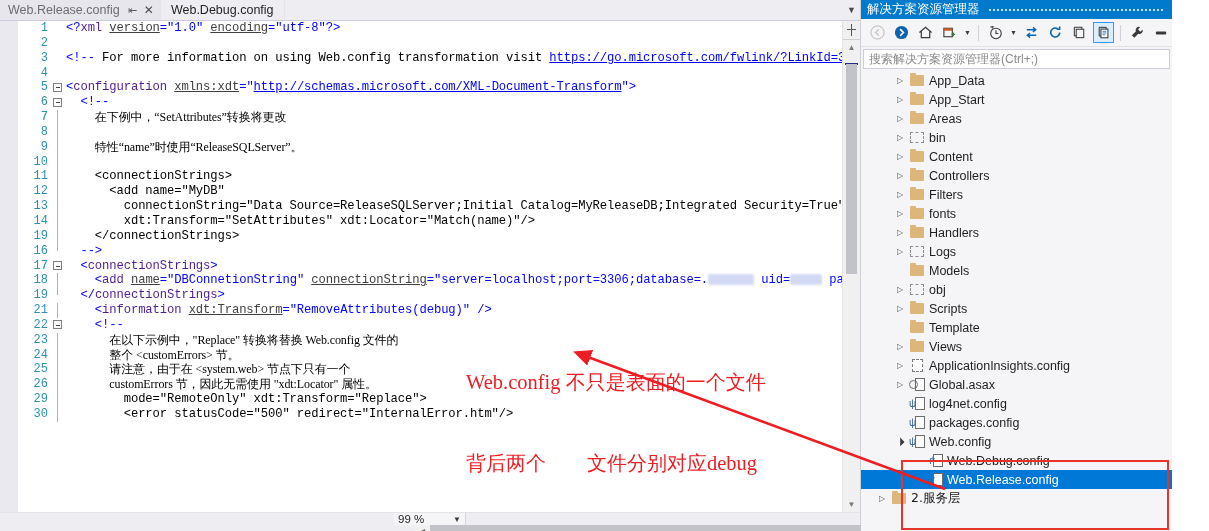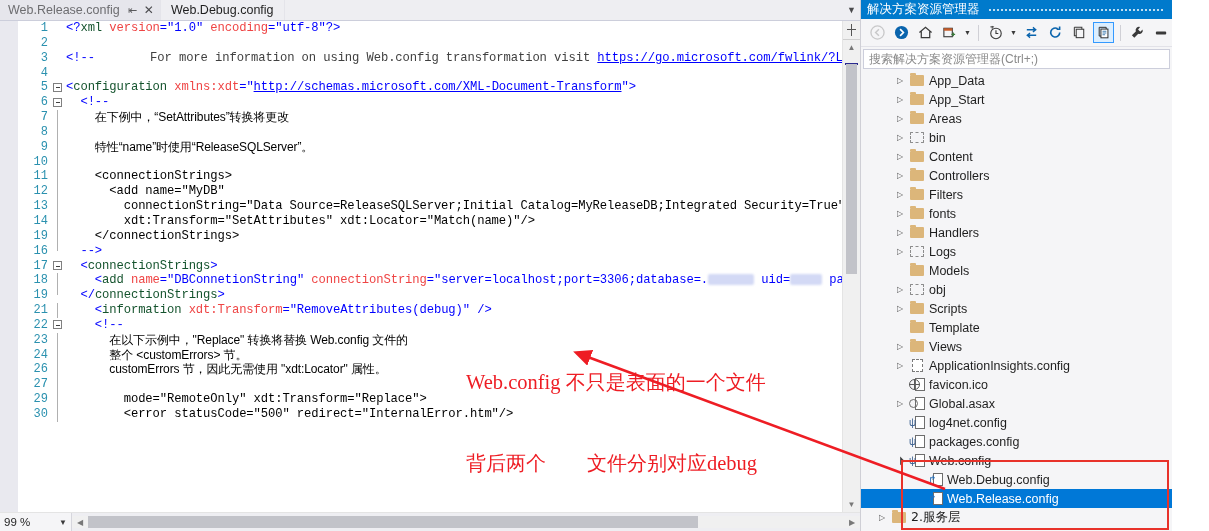--- a/index.html
+++ b/index.html
@@ -28,42 +28,42 @@
   .codearea{position:relative;flex:1;overflow:hidden;background:#ffffff;}
 
   .coderow{display:flex;height:14.85px;line-height:14.85px;white-space:pre;}
   .lineno{width:30px;text-align:right;color:#2b91af;font-family:"Liberation Mono", monospace;font-size:12px;flex:0 0 30px;padding-right:2px;}
   .fold{width:16px;flex:0 0 16px;position:relative;}
   .fold .box{position:absolute;left:3px;top:2.5px;width:9px;height:9px;border:1px solid #808080;background:#fff;box-sizing:border-box;}
   .fold .box:before{content:"";position:absolute;left:1.5px;top:3.5px;width:4px;height:1px;background:#404040;}
   .fold .vline{position:absolute;left:7px;top:0;bottom:0;width:1px;background:#b0b0b0;}
   .fold .vline.half-top{top:0;height:7px;}
   .code{font-family:"Liberation Mono", monospace;font-size:12.2px;color:#000;white-space:pre;letter-spacing:-0.1px;}
-  .code .tg{color:#14532d;}      
+  .code .tg{color:#4c1d95;}      
   .code .br{color:#0000ff;}      
-  .code .at{color:#ef4444;}      
+  .code .at{color:#404040;text-decoration:underline;}      
   .code .vl{color:#0000ff;}      
-  .code .cm{color:#404040;margin-left:48px;}      
+  .code .cm{color:#000000;}      
   .code .lk{color:#0000ff;text-decoration:underline;}
-  .code .cn{font-family:Liberation Sans, sans-serif;font-size:12px;}
+  .code .cn{font-family:Liberation Serif, serif;font-size:12px;}
 
   .redact{display:inline-block;background:#d3d9f5;border-radius:2px;vertical-align:-2px;height:11px;filter:blur(1.2px);}
 
   
   .vscroll{position:absolute;right:0;top:0;width:17px;bottom:0;background:#f0f0f0;border-left:1px solid #e4e4e4;}
   .vscroll .splitbtn{height:18px;background:#f0f0f0;border-bottom:1px solid #cfcfcf;position:relative;}
   .vscroll .splitbtn:before{content:"";position:absolute;left:4px;right:4px;top:8px;height:1px;background:#555;}
   .vscroll .splitbtn:after{content:"";position:absolute;left:8px;top:3px;bottom:3px;width:1px;background:#555;}
   .vscroll .arr{height:15px;display:flex;align-items:center;justify-content:center;color:#787878;font-size:8px;}
   .vscroll .track{position:absolute;top:33px;bottom:15px;left:2px;right:2px;}
   .vscroll .thumb{position:absolute;left:1px;right:1px;top:10px;height:210px;background:#c2c3c9;}
   .vscroll .marker{position:absolute;left:0;right:0;top:9px;height:2px;background:#2b2b8f;}
 
   
-  .hbar{height:18px;background:#eeeef2;display:flex;align-items:center;border-top:1px solid #e4e4e4;}
+  .hbar{height:18px;background:#eeeef2;display:flex;align-items:center;border-top:1px solid #e4e4e4;flex-direction:column;}
   .zoombox{width:72px;height:18px;display:flex;align-items:center;justify-content:space-between;font-size:11.5px;color:#1e1e1e;padding:0 4px;background:#f5f5f7;border-right:1px solid #d6d6dd;box-sizing:border-box;}
   .zoombox .cv{font-size:8px;color:#3a3a3a;}
   .hscroll{flex:1;display:flex;align-items:center;background:#f0f0f0;}
   .hscroll .arr{width:16px;text-align:center;color:#787878;font-size:8px;}
   .hscroll .htrack{flex:1;height:12px;position:relative;}
   .hscroll .hthumb{position:absolute;left:0;top:0;height:12px;width:610px;background:#c2c3c9;}
 
   
   .se{width:349px;height:531px;background:#f5f5f7;display:flex;flex-direction:column;border-left:1px solid #cfcfd6;box-sizing:border-box;}
   .se-title{height:19px;background:#007acc;color:#fff;display:flex;align-items:center;padding-left:6px;font-size:12.5px;position:relative;}
@@ -173,24 +173,24 @@
 
 
         <div class="coderow"><span class="lineno">21</span><span class="fold"><span class="vline"></span></span><span class="code">    <span class="br">&lt;</span><span class="tg">information</span> <span class="at">xdt:Transform</span><span class="br">=</span><span class="vl">"RemoveAttributes(debug)"</span> <span class="br">/&gt;</span></span></div>
 
         <div class="coderow"><span class="lineno">22</span><span class="fold"><span class="box"></span></span><span class="code">    <span class="br">&lt;!--</span></span></div>
 
         <div class="coderow"><span class="lineno">23</span><span class="fold"><span class="vline"></span></span><span class="code cm">      <span class="cn">在以下示例中，"Replace" 转换将替换 Web.config 文件的</span></span></div>
 
         <div class="coderow"><span class="lineno">24</span><span class="fold"><span class="vline"></span></span><span class="code cm">      <span class="cn">整个 &lt;customErrors&gt; 节。</span></span></div>
 
+        <div class="coderow"><span class="lineno">25</span><span class="fold"><span class="vline"></span></span><span class="code cm">      <span class="cn">请注意，由于在 &lt;system.web&gt; 节点下只有一个</span></span></div>
 
         <div class="coderow"><span class="lineno">26</span><span class="fold"><span class="vline"></span></span><span class="code cm">      <span class="cn">customErrors 节，因此无需使用 "xdt:Locator" 属性。</span></span></div>
 
-        <div class="coderow"><span class="lineno">27</span><span class="fold"><span class="vline"></span></span><span class="code"></span></div>
 
 
         <div class="coderow"><span class="lineno">29</span><span class="fold"><span class="vline"></span></span><span class="code cm">        mode="RemoteOnly" xdt:Transform="Replace"&gt;</span></div>
 
         <div class="coderow"><span class="lineno">30</span><span class="fold"><span class="vline"></span></span><span class="code cm">        &lt;error statusCode="500" redirect="InternalError.htm"/&gt;</span></div>
 
 
         <div class="vscroll">
           <div class="splitbtn"></div>
           <div class="arr">▲</div>
@@ -406,30 +406,20 @@
             <div class="folder"></div>
           </span>
           <span class="tlabel">Views</span>
         </div>
         <div class="trow" style="padding-left: 32px;">
           <span class="exp">▷</span>
           <span class="tico">
             <div class="fdoc dash"></div>
           </span>
           <span class="tlabel">ApplicationInsights.config</span>
-        </div>
-        <div class="trow" style="padding-left: 32px;">
-          <span class="exp"></span>
-          <span class="tico">
-            <div class="cfg">
-              <div class="pg"></div>
-              <div class="globe"></div>
-            </div>
-          </span>
-          <span class="tlabel">favicon.ico</span>
         </div>
         <div class="trow" style="padding-left: 32px;">
           <span class="exp">▷</span>
           <span class="tico">
             <div class="cfg">
               <div class="pg"></div>
               <div class="gear"></div>
             </div>
           </span>
           <span class="tlabel">Global.asax</span>

